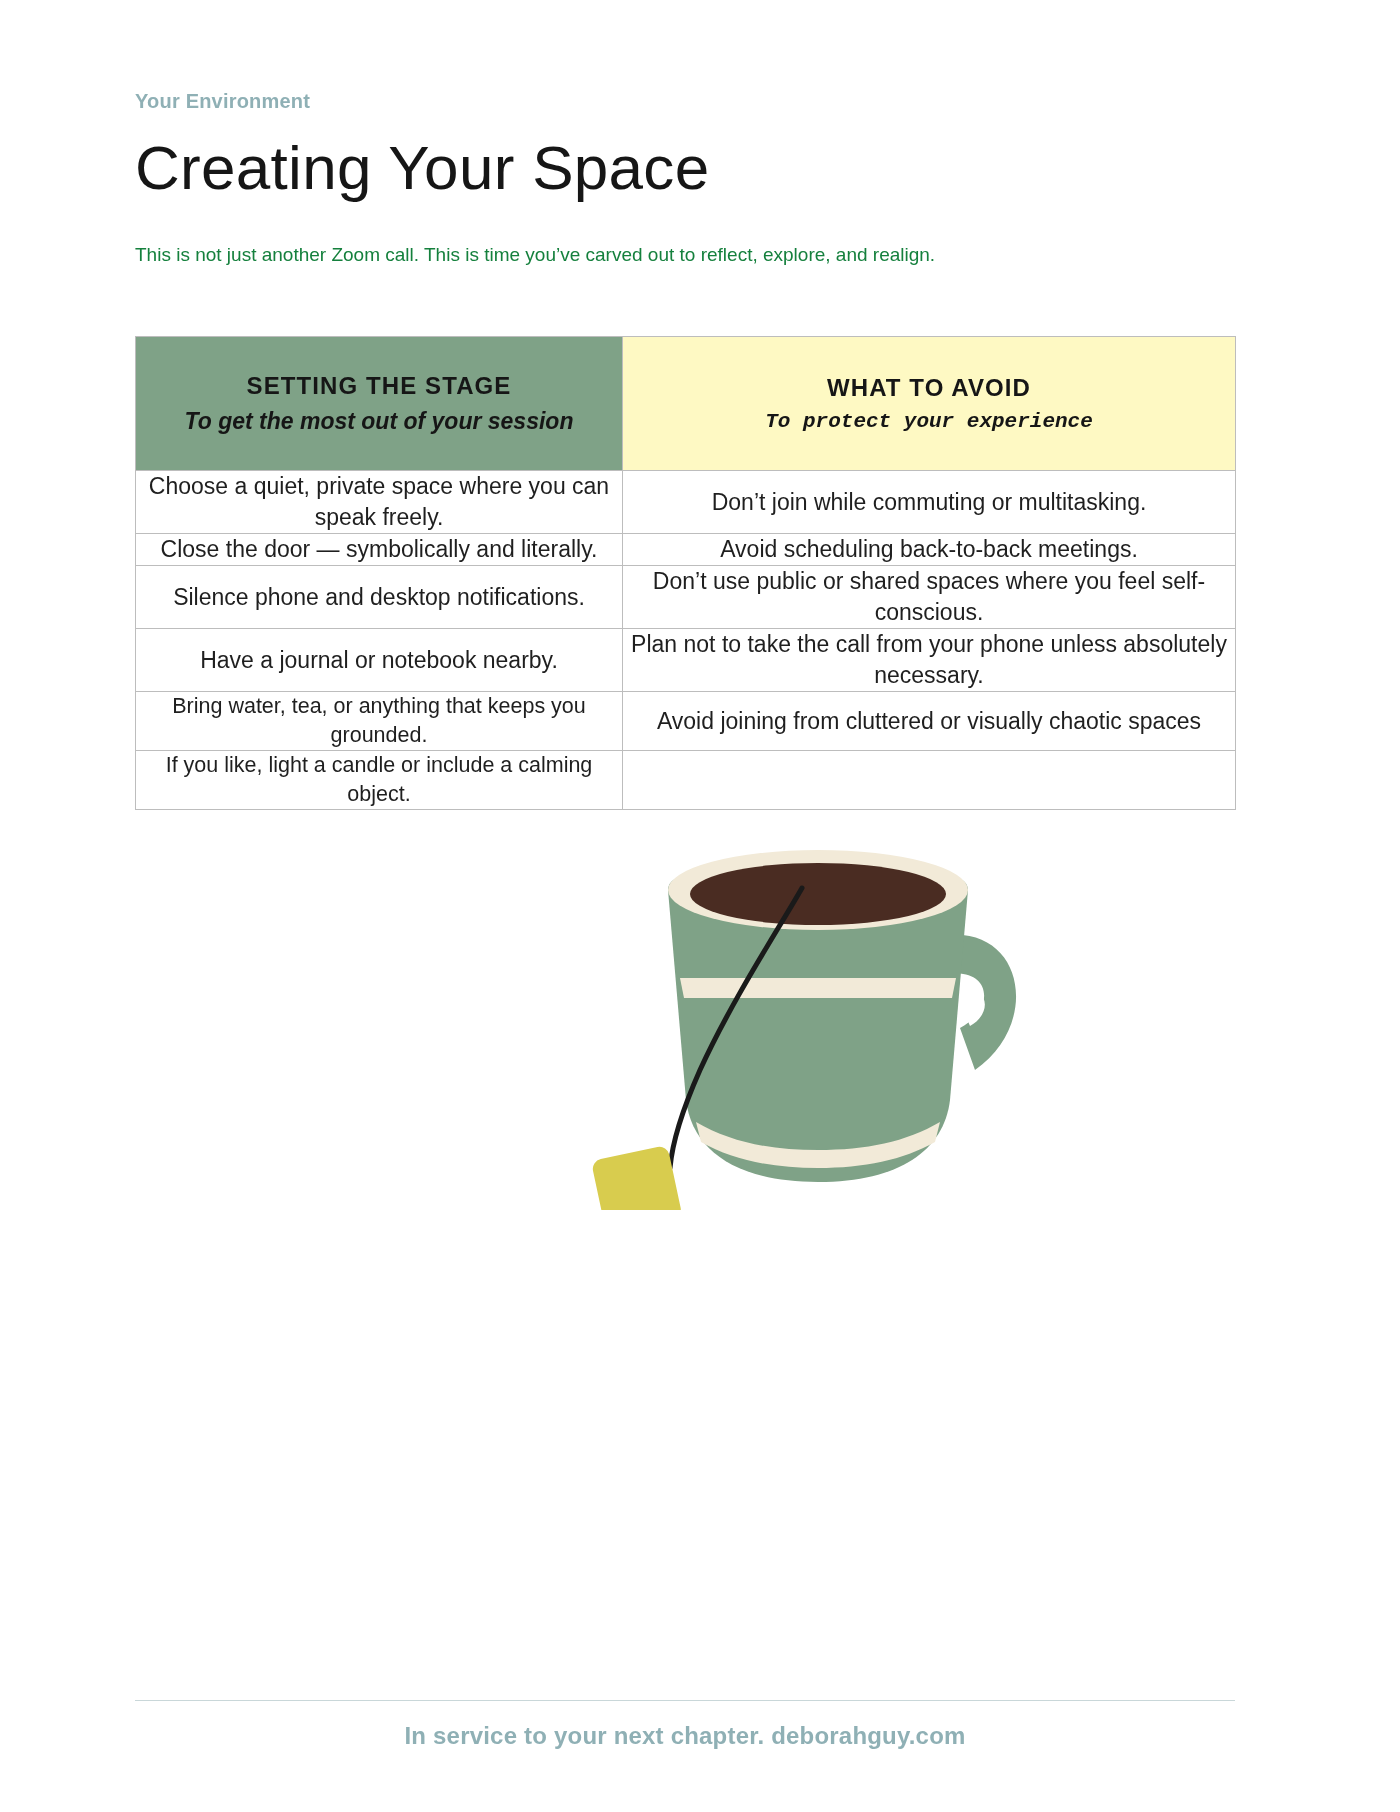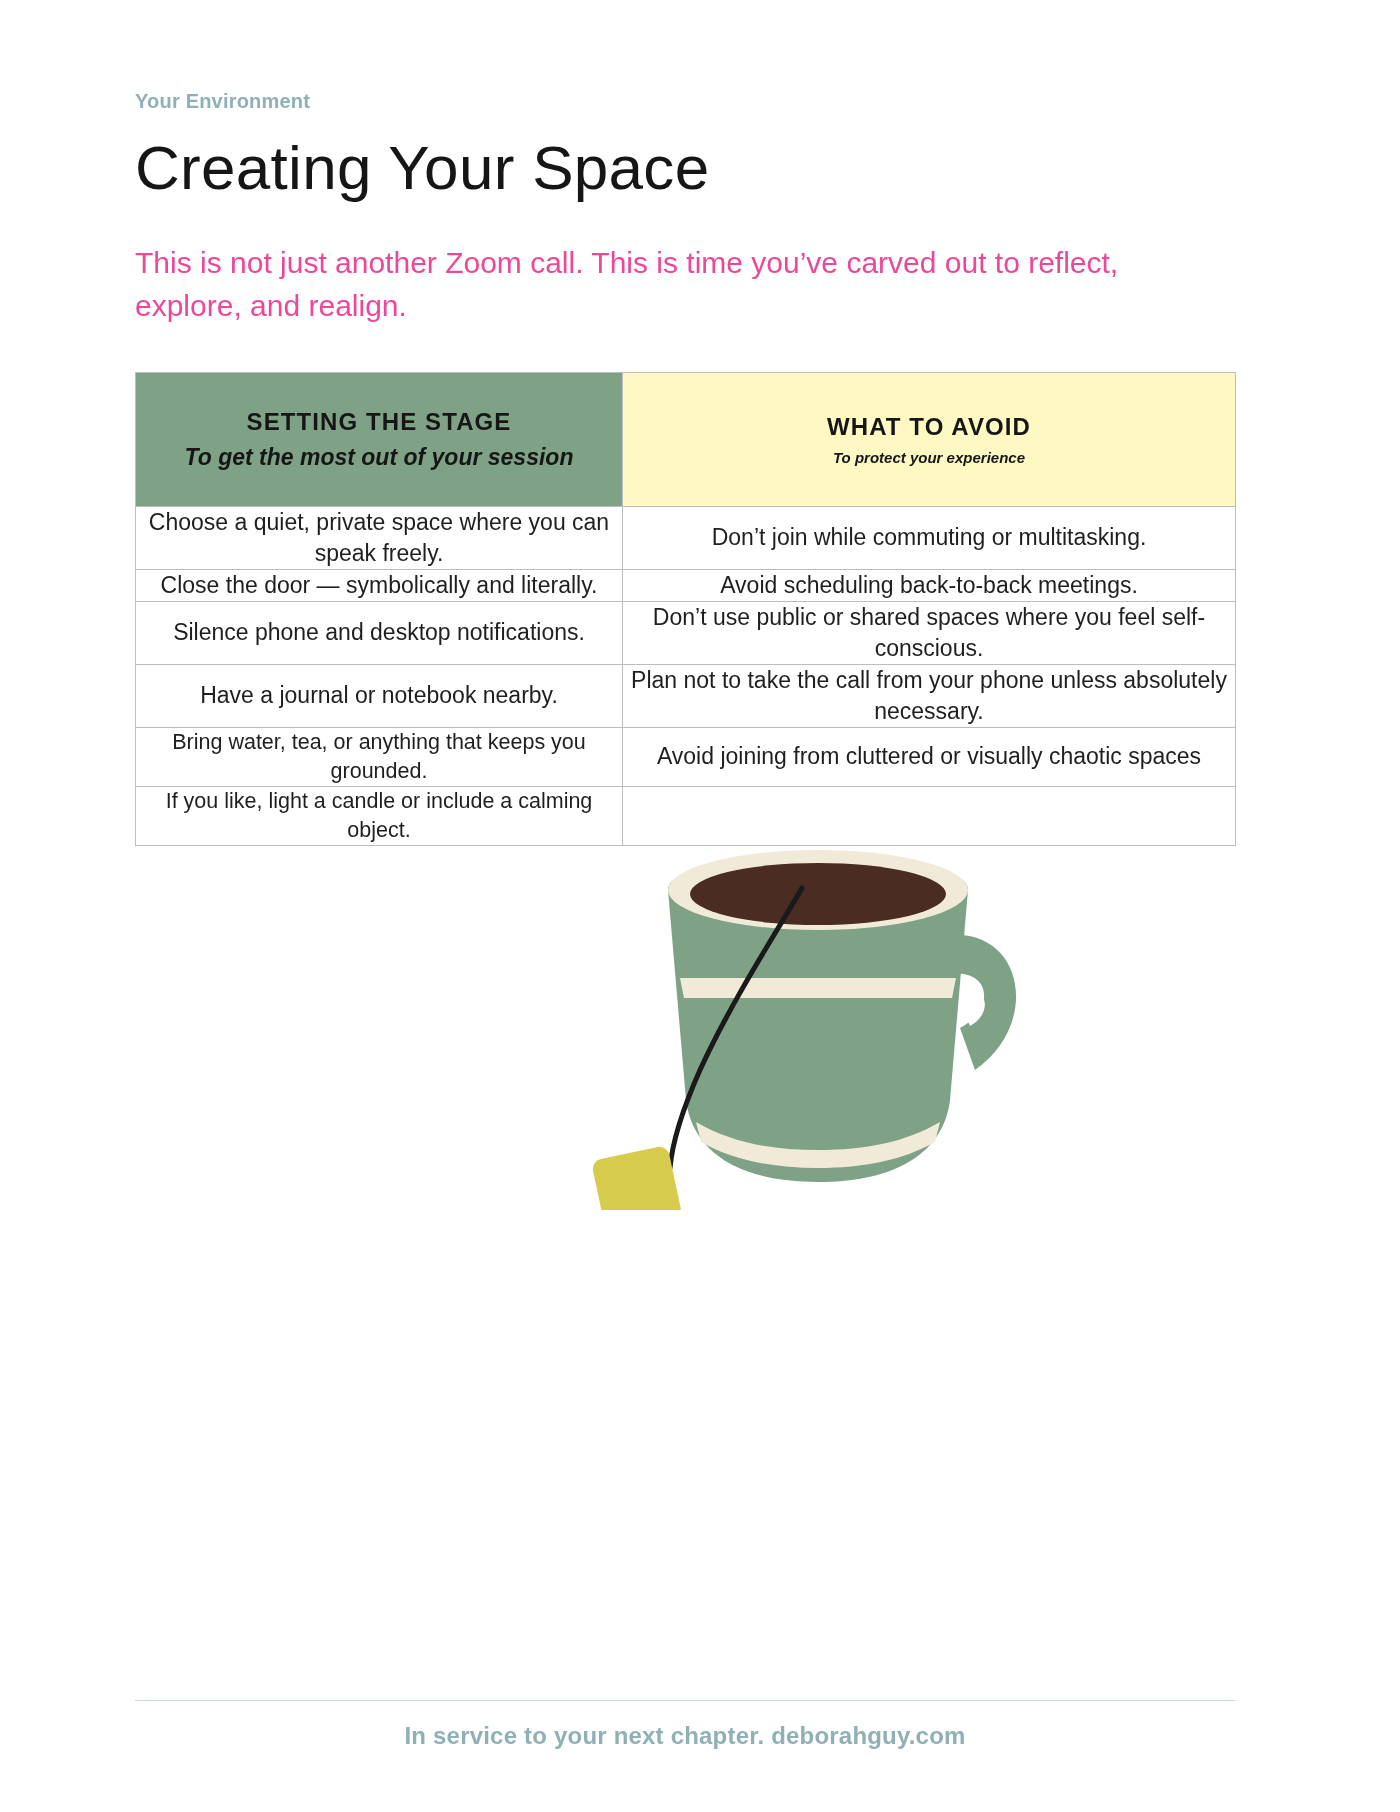--- a/index.html
+++ b/index.html
@@ -55,29 +55,29 @@
     font-size: 62px;
     line-height: 1.0;
     font-weight: normal;
     color: #161616;
     letter-spacing: 0.3px;
   }
 
   .intro {
     margin-top: 40px;
     width: 1080px;
-    font-size: 30px;
+    font-size: 19px;
     line-height: 1.45;
-    color: #ec4899;
+    color: #15803d;
   }
 
   
   .table-wrap {
     position: relative;
-    margin-top: 44px;
+    margin-top: 68px;
     width: 1100px;
   }
 
   table.checklist {
     width: 1100px;
     border-collapse: collapse;
     table-layout: fixed;
     position: relative;
     z-index: 2;
   }
@@ -105,21 +105,21 @@
     color: #161616;
     text-transform: uppercase;
   }
   .head-sub {
     display: block;
     margin-top: 8px;
     font-size: 23px;
     font-style: italic;
     color: #161616;
   }
-  .head-sub.small { font-size: 15px; }
+  .head-sub.small { font-size: 21px; font-family: Liberation Mono, monospace; }
 
   td.cell {
     text-align: center;
     padding: 20px 26px;
     font-size: 23px;
     line-height: 1.35;
     color: #1f1f1f;
     background: transparent;
   }
   td.cell.small { font-size: 21.5px; }

